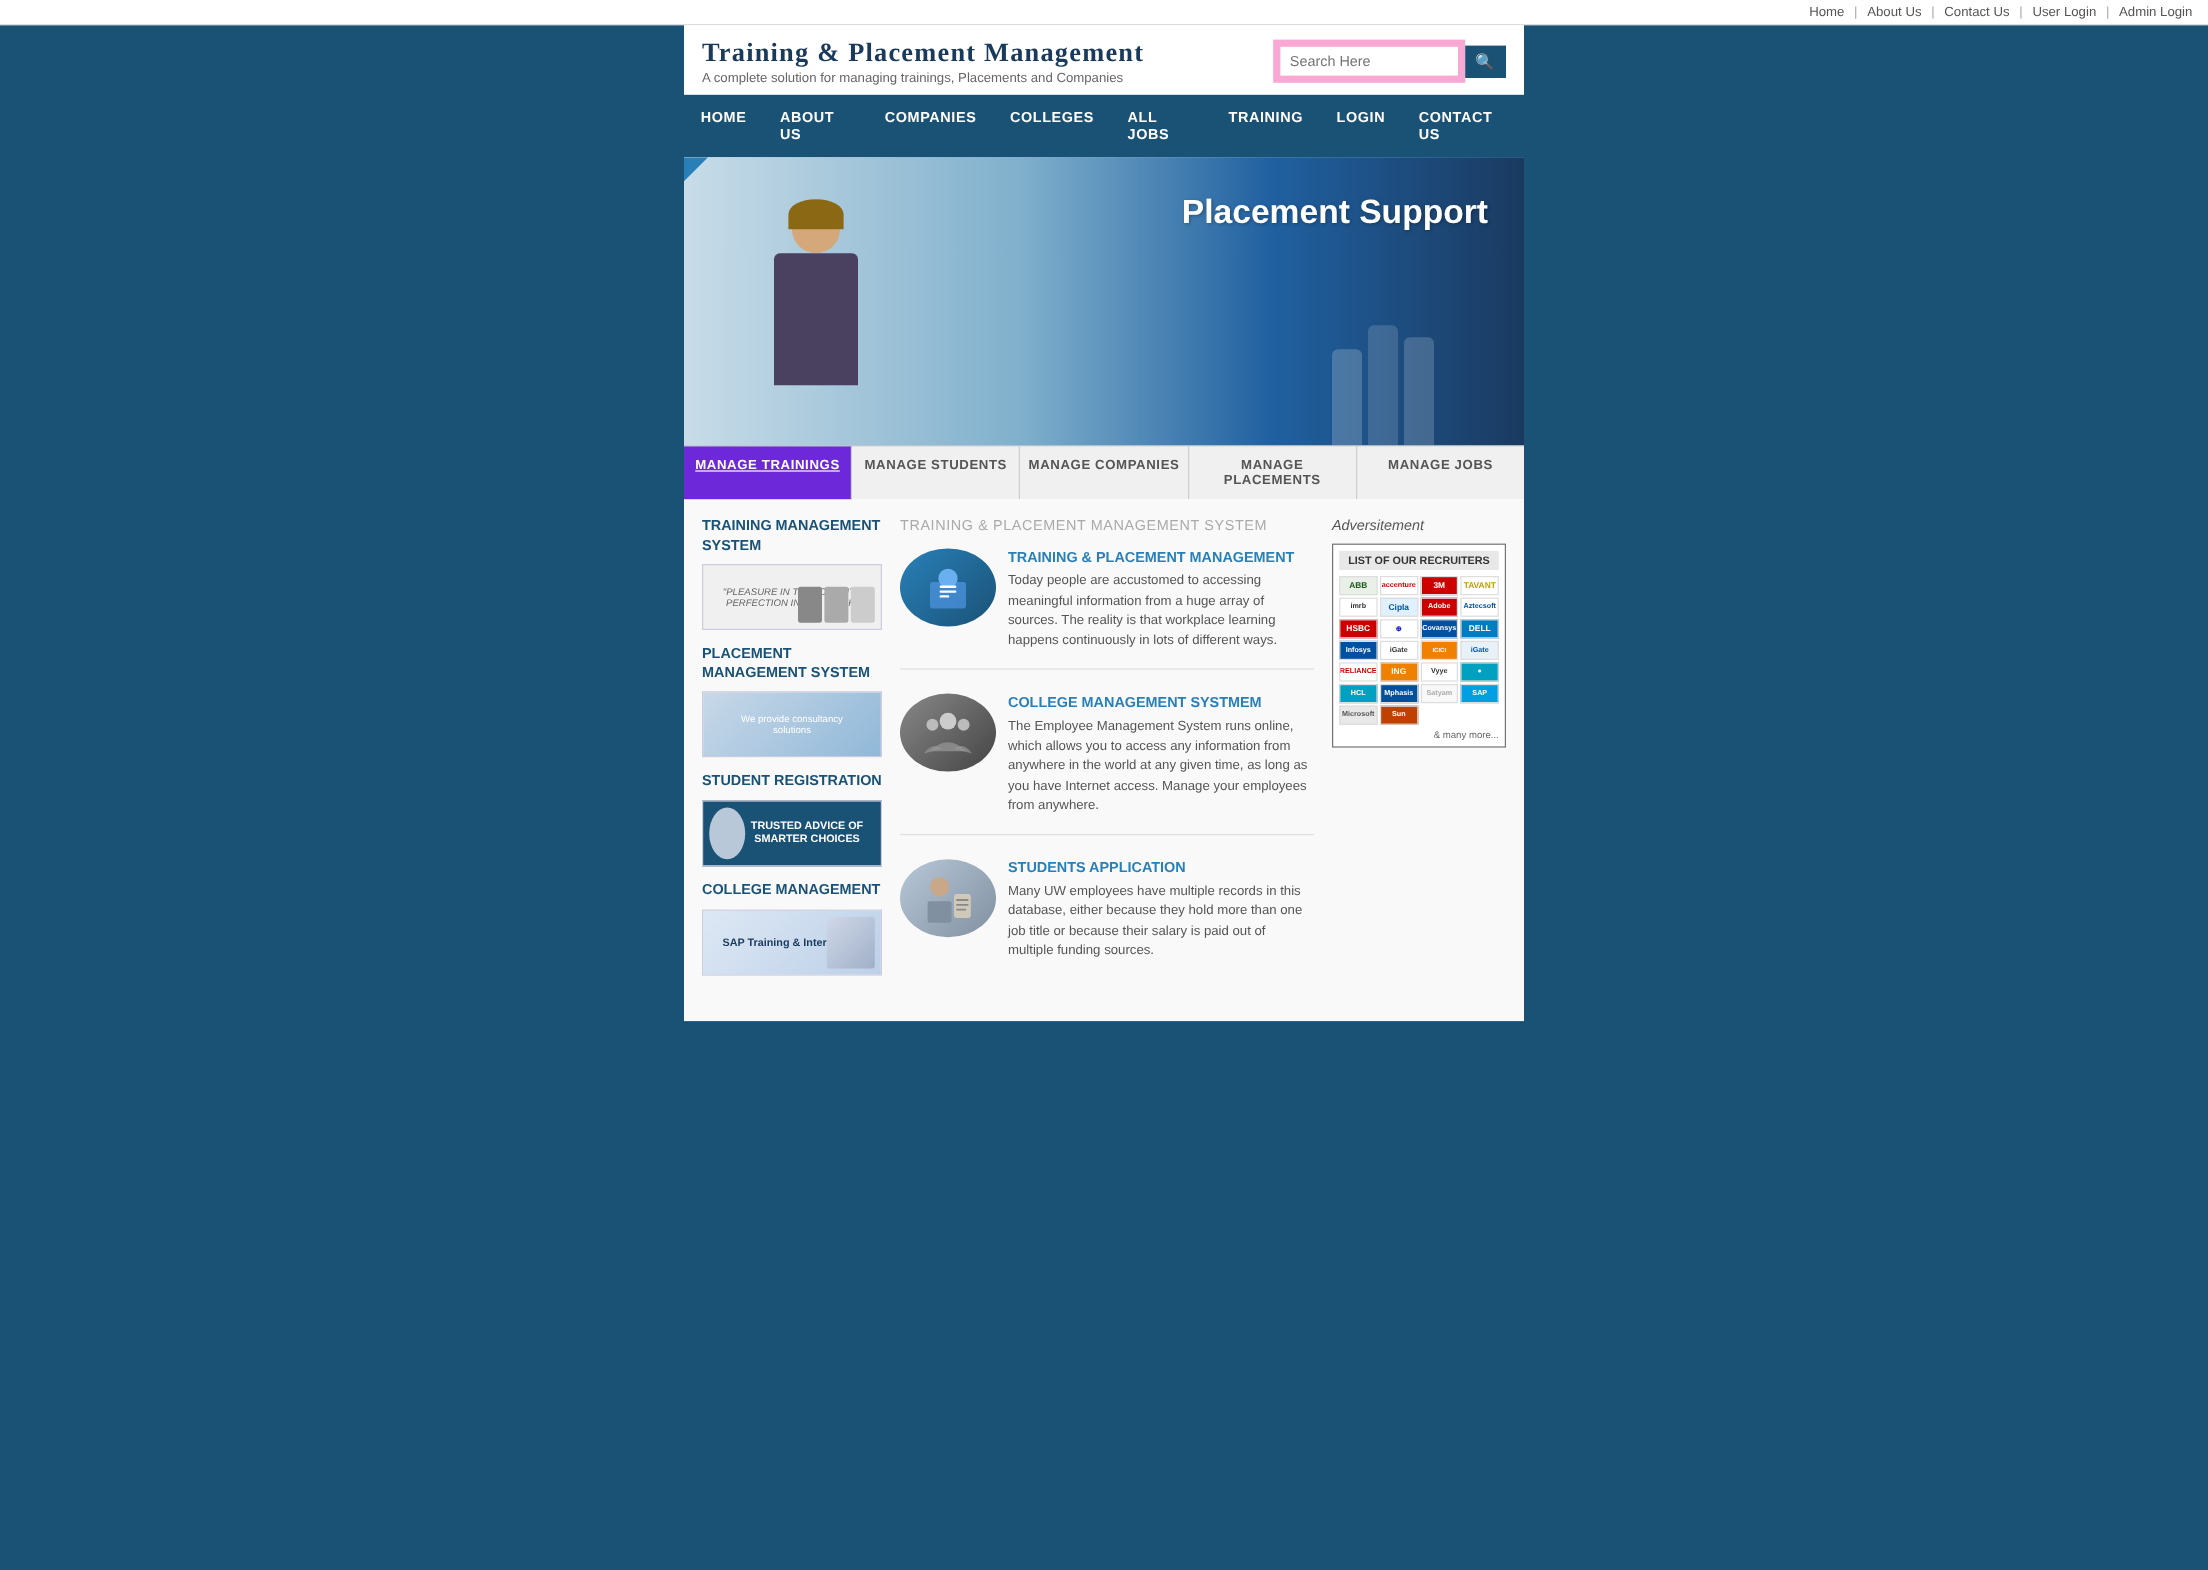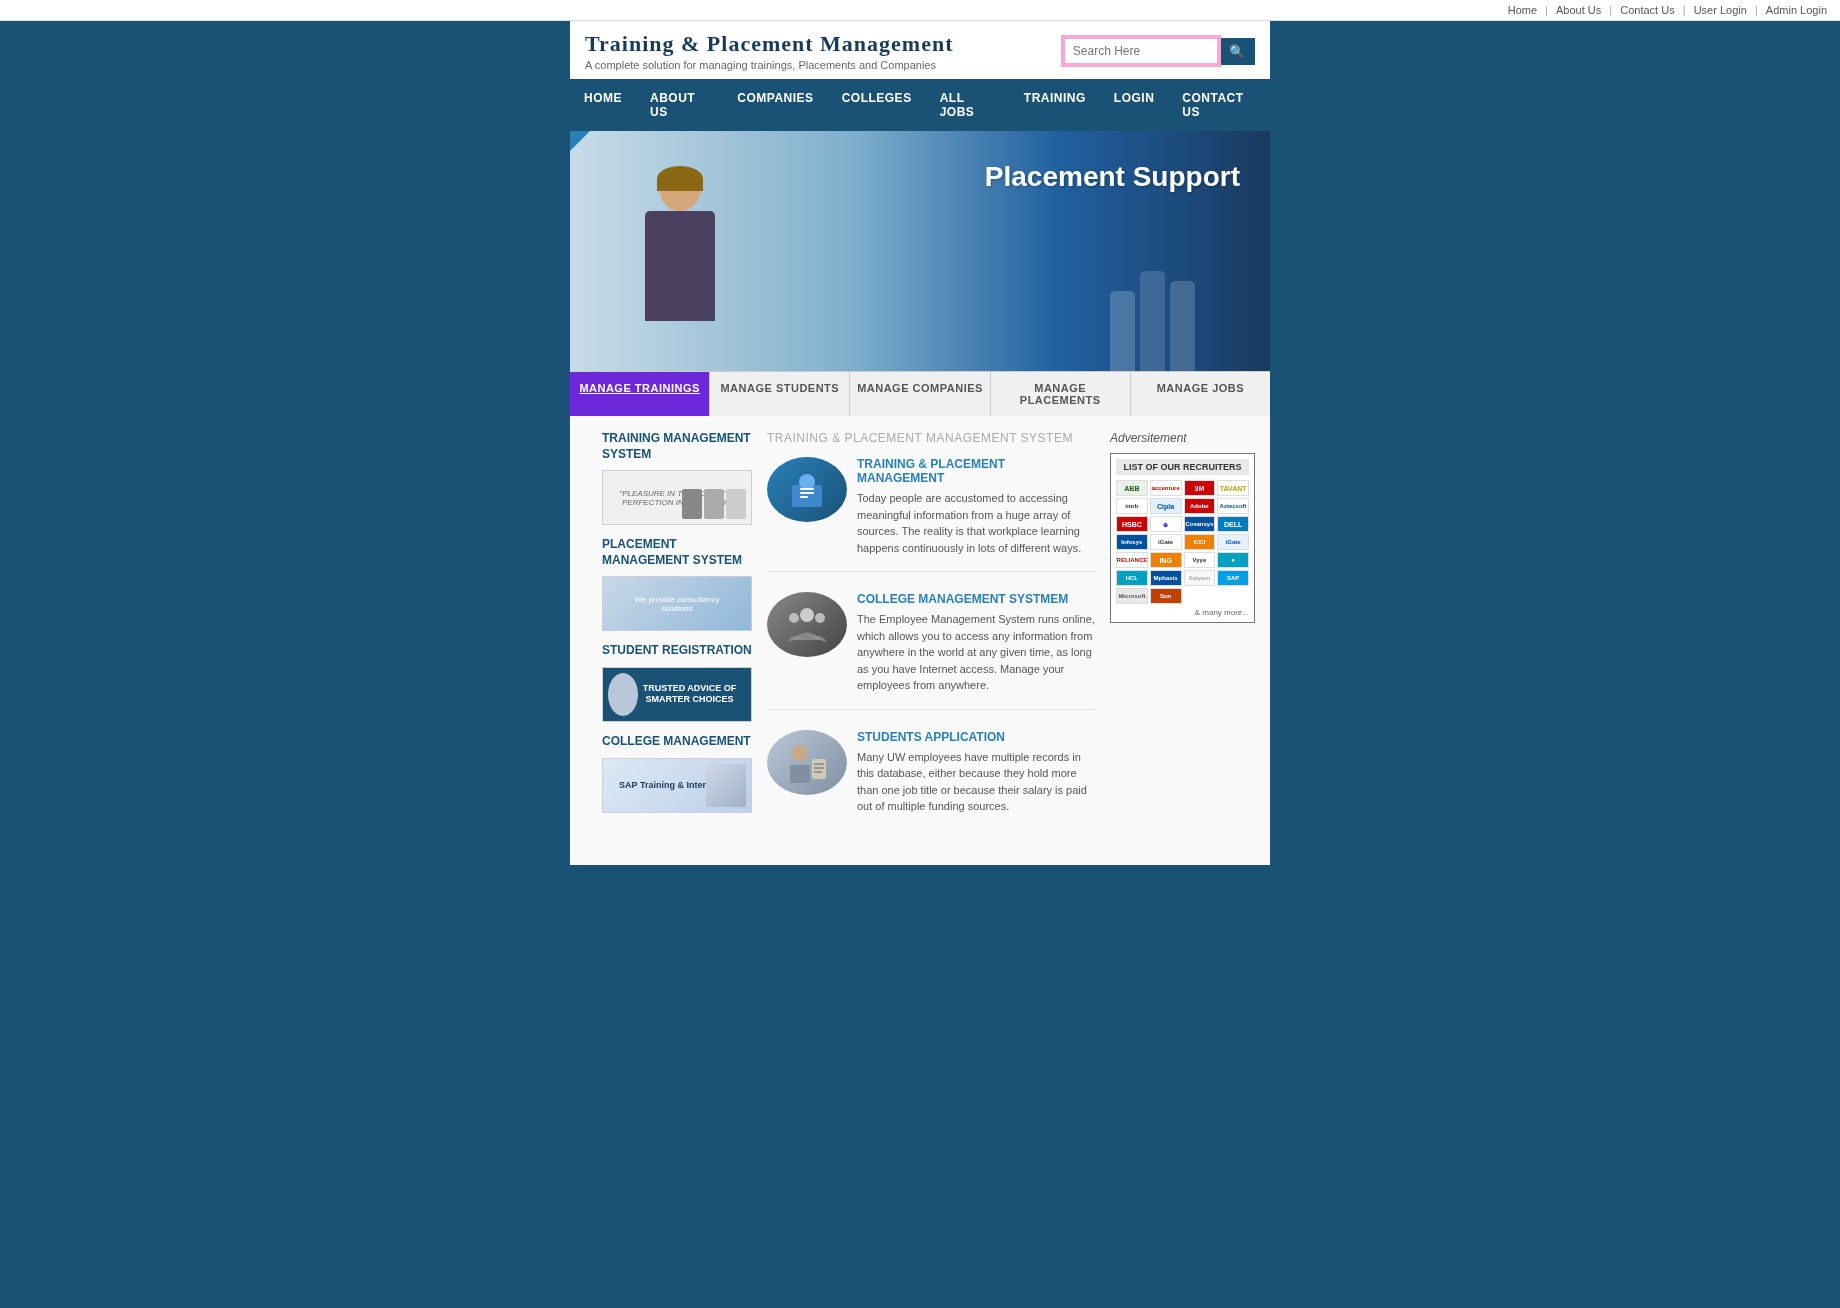--- a/index.html
+++ b/index.html
@@ -47,21 +47,21 @@
     #site-subtitle {
       font-size: 11px;
       color: #666;
       margin-top: 2px;
     }
     #search-box {
       display: flex;
       align-items: center;
     }
     #search-input {
-      border: 4px solid #f9a8d4;
+      border: 6px solid #f9a8d4;
       padding: 5px 8px;
       font-size: 12px;
       width: 160px;
       color: #aaa;
       outline: none;
     }
     #search-btn {
       background: #1a5276;
       border: none;
       padding: 6px 9px;
@@ -147,21 +147,20 @@
     #main-content {
       display: flex;
       background: #f9f9f9;
       padding: 15px;
       gap: 15px;
     }
     
     #left-col {
       width: 150px;
       flex-shrink: 0;
-      margin-left: 17px;
     }
     .left-section-title {
       color: #1a5276;
       font-weight: bold;
       font-size: 12px;
       margin-bottom: 8px;
       margin-top: 12px;
       line-height: 1.3;
     }
     .left-section-title:first-child { margin-top: 0; }

